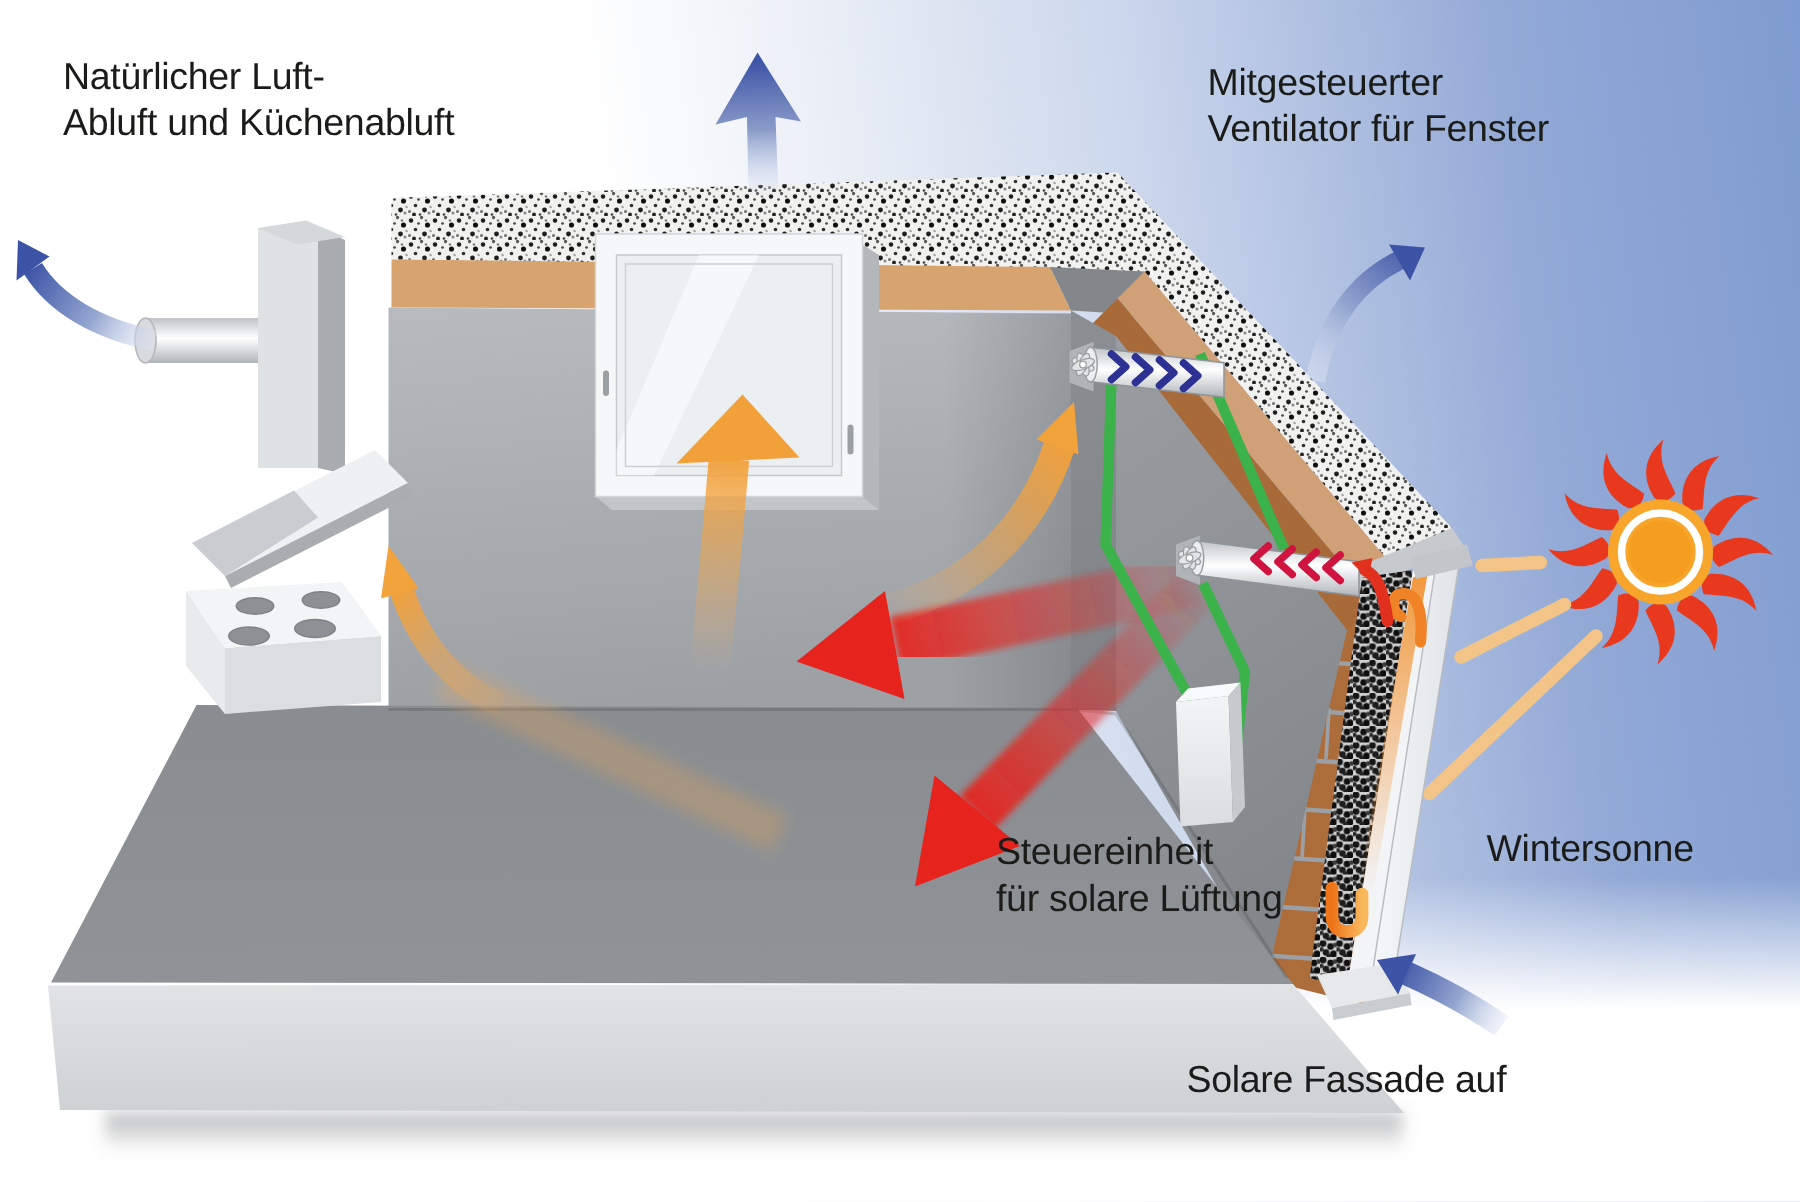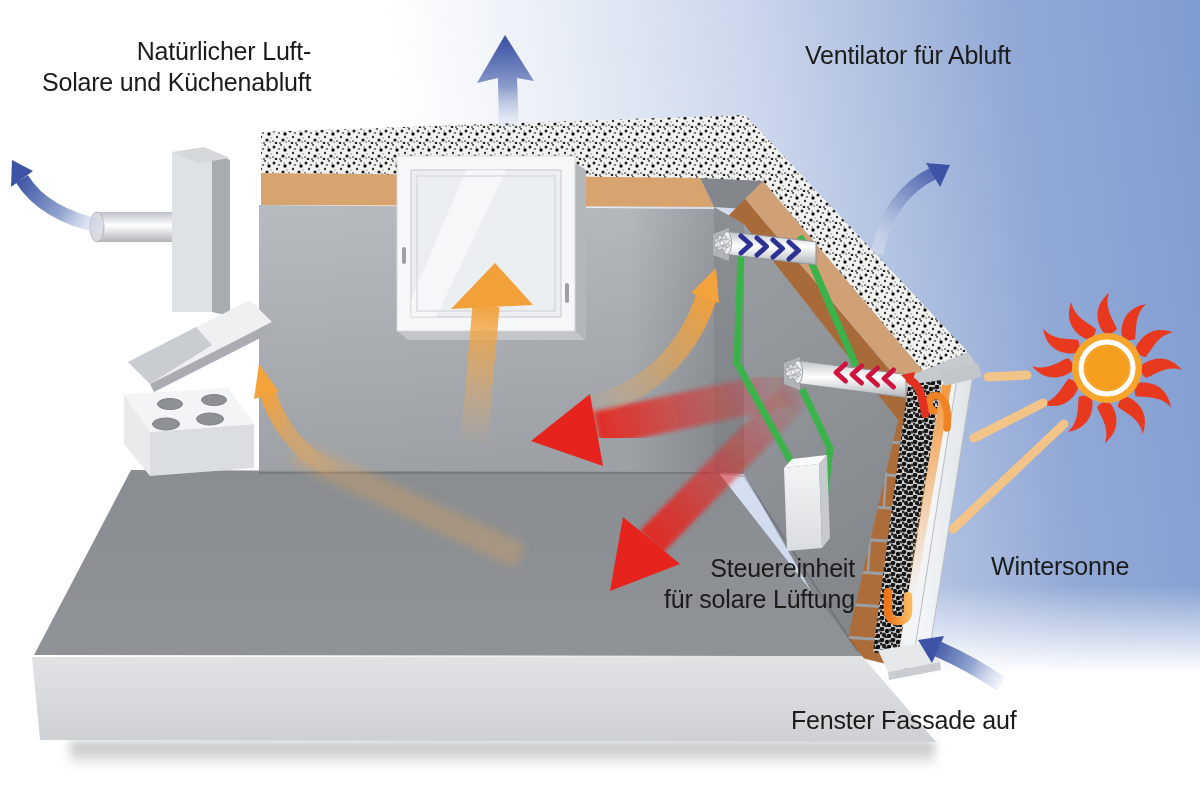--- a/index.html
+++ b/index.html
@@ -2,21 +2,20 @@
 <html><head>
 <meta charset="utf-8">
 <style>
   html,body{margin:0;padding:0;background:#fff;}
   .stage{
     position:relative;width:1200px;height:801px;overflow:hidden;
     font-family:"Liberation Sans",sans-serif;
     background:
       linear-gradient(to top, #ffffff 0%, #ffffff 16%, rgba(255,255,255,0) 27%),
       linear-gradient(263deg, #7f9cd0 0%, #92a9d6 15%, #ccd7ec 35%, #e9eef6 50%, #ffffff 63%);
-    text-align: right;
   }
   .illustration{position:absolute;left:0;top:0;}
   .label{position:absolute;color:#1b1b19;font-size:25px;line-height:31px;letter-spacing:-0.2px;white-space:nowrap;}
 </style>
 </head>
 <body>
 
 <div class="stage">
 
 <svg class="illustration" width="1200" height="801" viewBox="0 0 1200 801" xmlns="http://www.w3.org/2000/svg">
@@ -346,33 +345,34 @@
   <g fill="none" stroke-linecap="round">
     <path d="M947,428 C949,405 944,394 933,396 C927,398 928,408 934,411" stroke="#f08326" stroke-width="7.5"></path>
     <path d="M925,414 C922,392 918,384 910,380" stroke="#e2301e" stroke-width="8"></path>
     <polygon points="901,375 915,372 912,386" fill="#e2301e" stroke="none"></polygon>
     <path d="M888,592 L888,610 Q888,621 898,621 Q908,621 908,610 L908,596" stroke="url(#gU)" stroke-width="8.5"></path>
   </g>
 </svg>
 
 <div class="label" style="left:42px;top:36px;">
   <div>Natürlicher Luft-</div>
-  <div>Solare und Küchenabluft</div>
+  <div>Abluft und Küchenabluft</div>
 </div>
 
 <div class="label" style="left:805px;top:40px;">
-  <div>Ventilator für Abluft</div>
+  <div>Mitgesteuerter</div>
+  <div>Ventilator für Fenster</div>
 </div>
 
 <div class="label" style="left:664px;top:553px;">
   <div>Steuereinheit</div>
   <div>für solare Lüftung</div>
 </div>
 
 <div class="label" style="left:991px;top:551px;">
   <div>Wintersonne</div>
 </div>
 
 <div class="label" style="left:791px;top:705px;">
-  <div>Fenster Fassade auf</div>
+  <div>Solare Fassade auf</div>
 </div>
 
 </div>
 
 </body></html>

